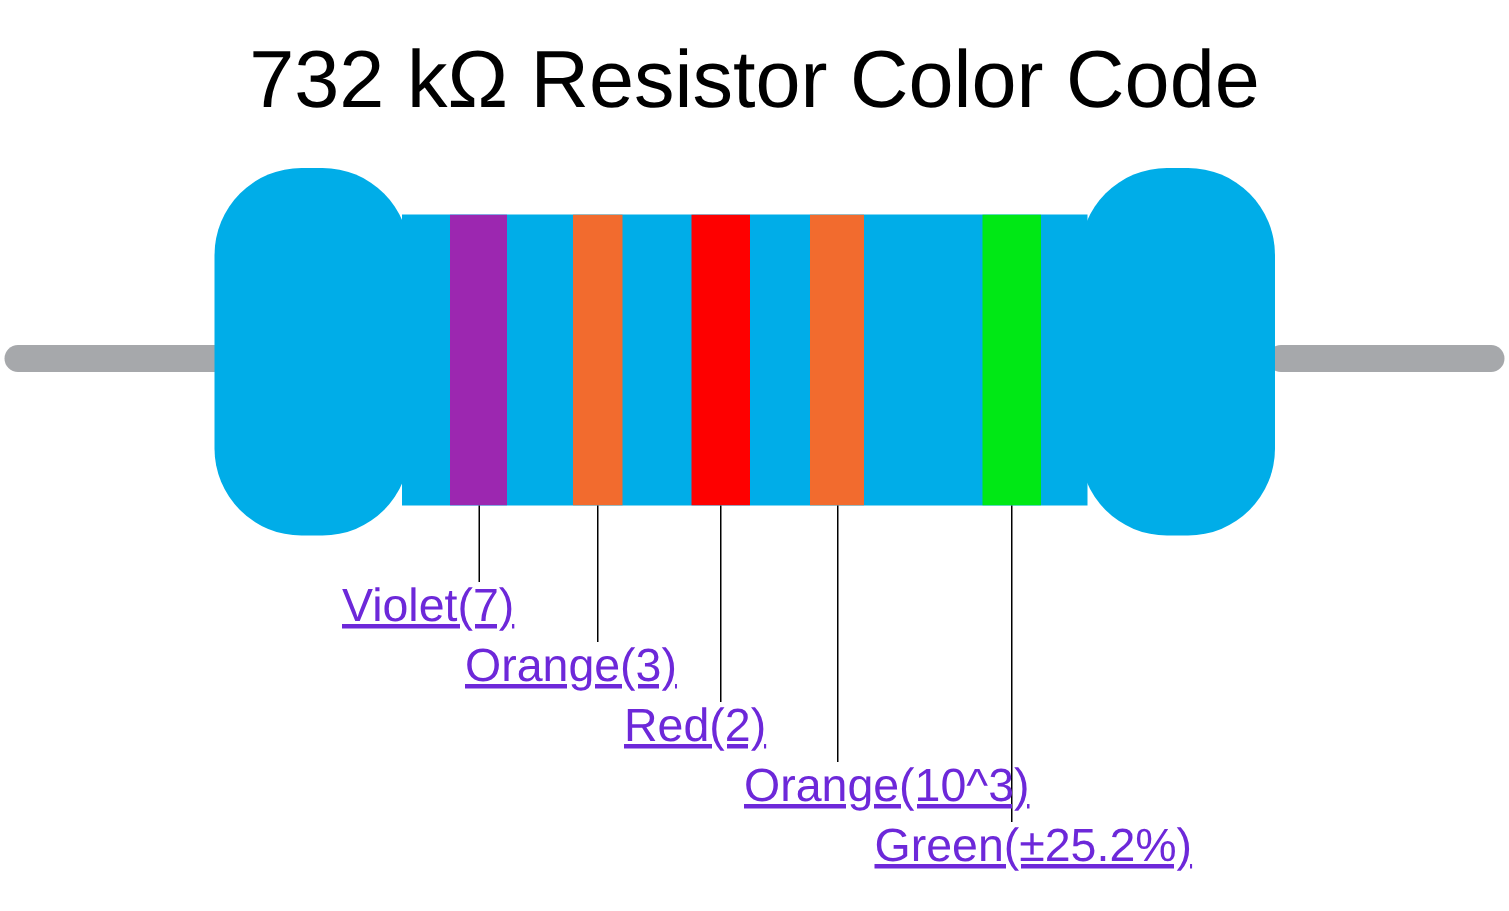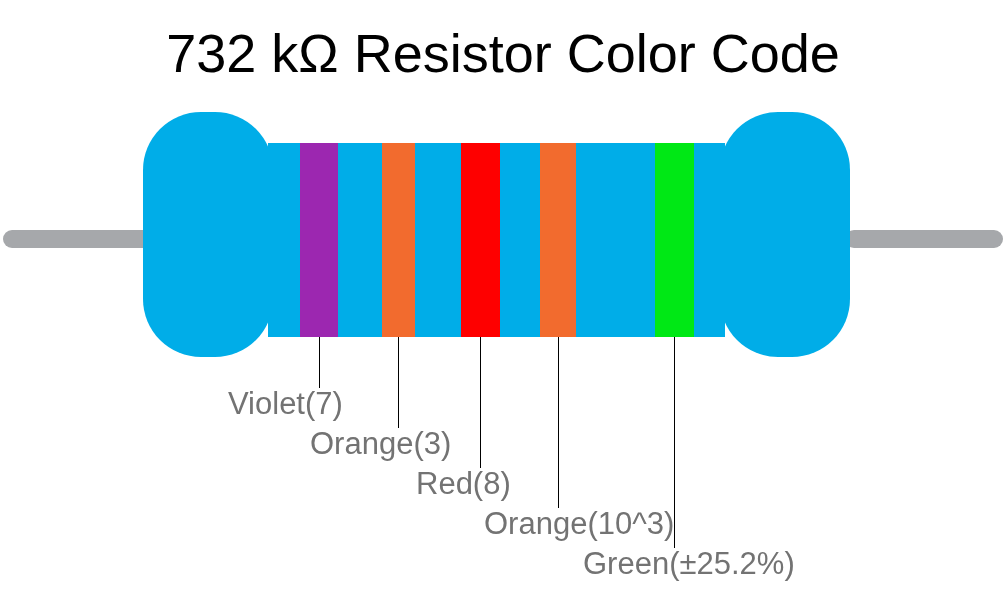--- a/index.html
+++ b/index.html
@@ -78,23 +78,24 @@
   .leader {
     position: absolute;
     width: 1px;
     background: #000000;
   }
 
   
   .band-label {
     position: absolute;
     font-size: 31px;
-    color: #737373;
+    color: #6d28d9;
     white-space: nowrap;
     line-height: 1;
+    text-decoration: underline;
   }
 </style>
 </head>
 <body>
 
 <div id="stage">
 
   <div id="title">732 kΩ Resistor Color Code</div>
 
   <div id="lead-left" class="lead"></div>
@@ -116,18 +117,18 @@
   <div id="leaders-layer">
       <div class="leader" style="left: 319px; top: 337px; height: 51px;"></div>
       <div class="leader" style="left: 398px; top: 337px; height: 91px;"></div>
       <div class="leader" style="left: 480px; top: 337px; height: 131px;"></div>
       <div class="leader" style="left: 558px; top: 337px; height: 171px;"></div>
       <div class="leader" style="left: 674px; top: 337px; height: 211px;"></div>
     </div>
   <div id="labels-layer">
       <div class="band-label" style="left: 228px; top: 388px;">Violet(7)</div>
       <div class="band-label" style="left: 310px; top: 428px; text-align: center;">Orange(3)</div>
-      <div class="band-label" style="left: 416px; top: 468px;">Red(8)</div>
-      <div class="band-label" style="left: 484px; top: 508px;">Orange(10^3)</div>
+      <div class="band-label" style="left: 416px; top: 468px;">Red(2)</div>
+      <div class="band-label" style="left: 496px; top: 508px;">Orange(10^3)</div>
       <div class="band-label" style="left: 583px; top: 548px;">Green(±25.2%)</div>
     </div>
 
 </div>
 
 </body></html>

